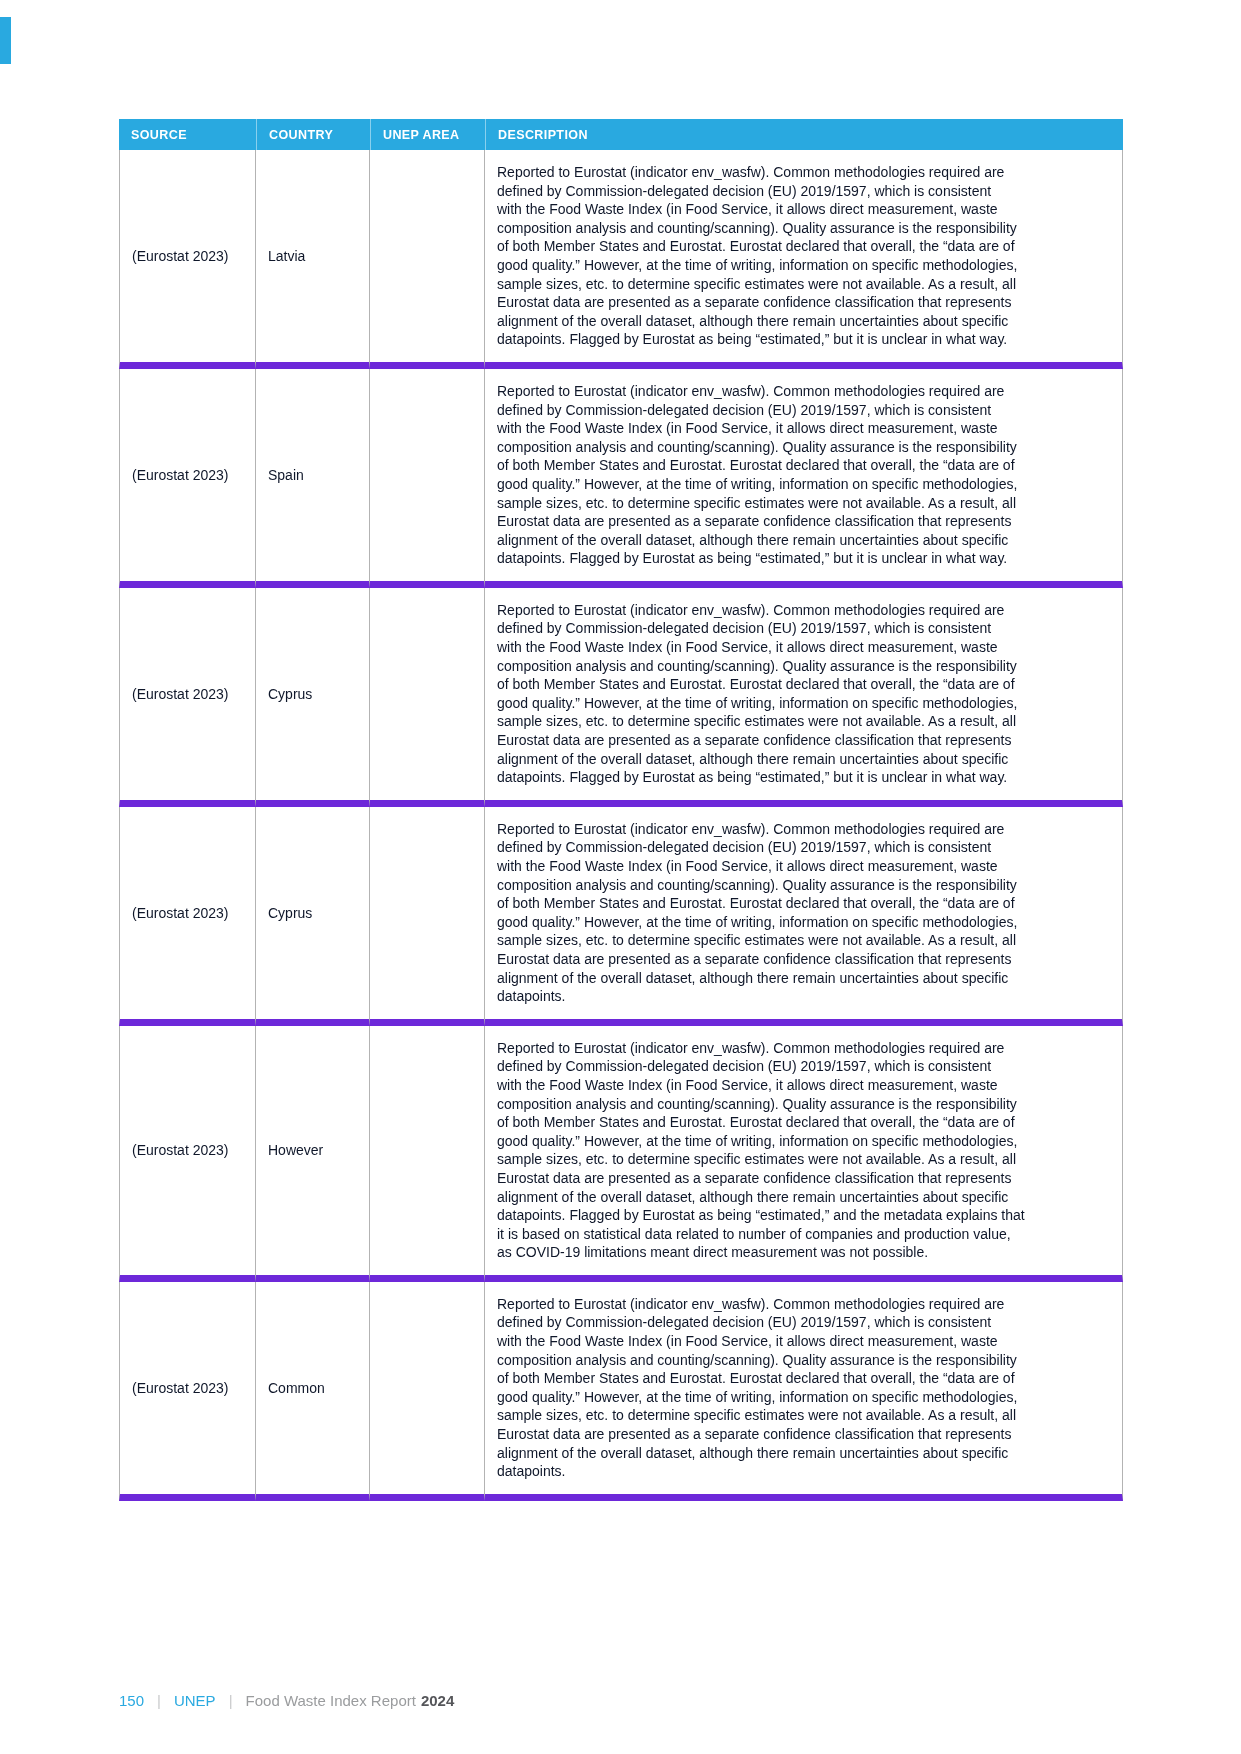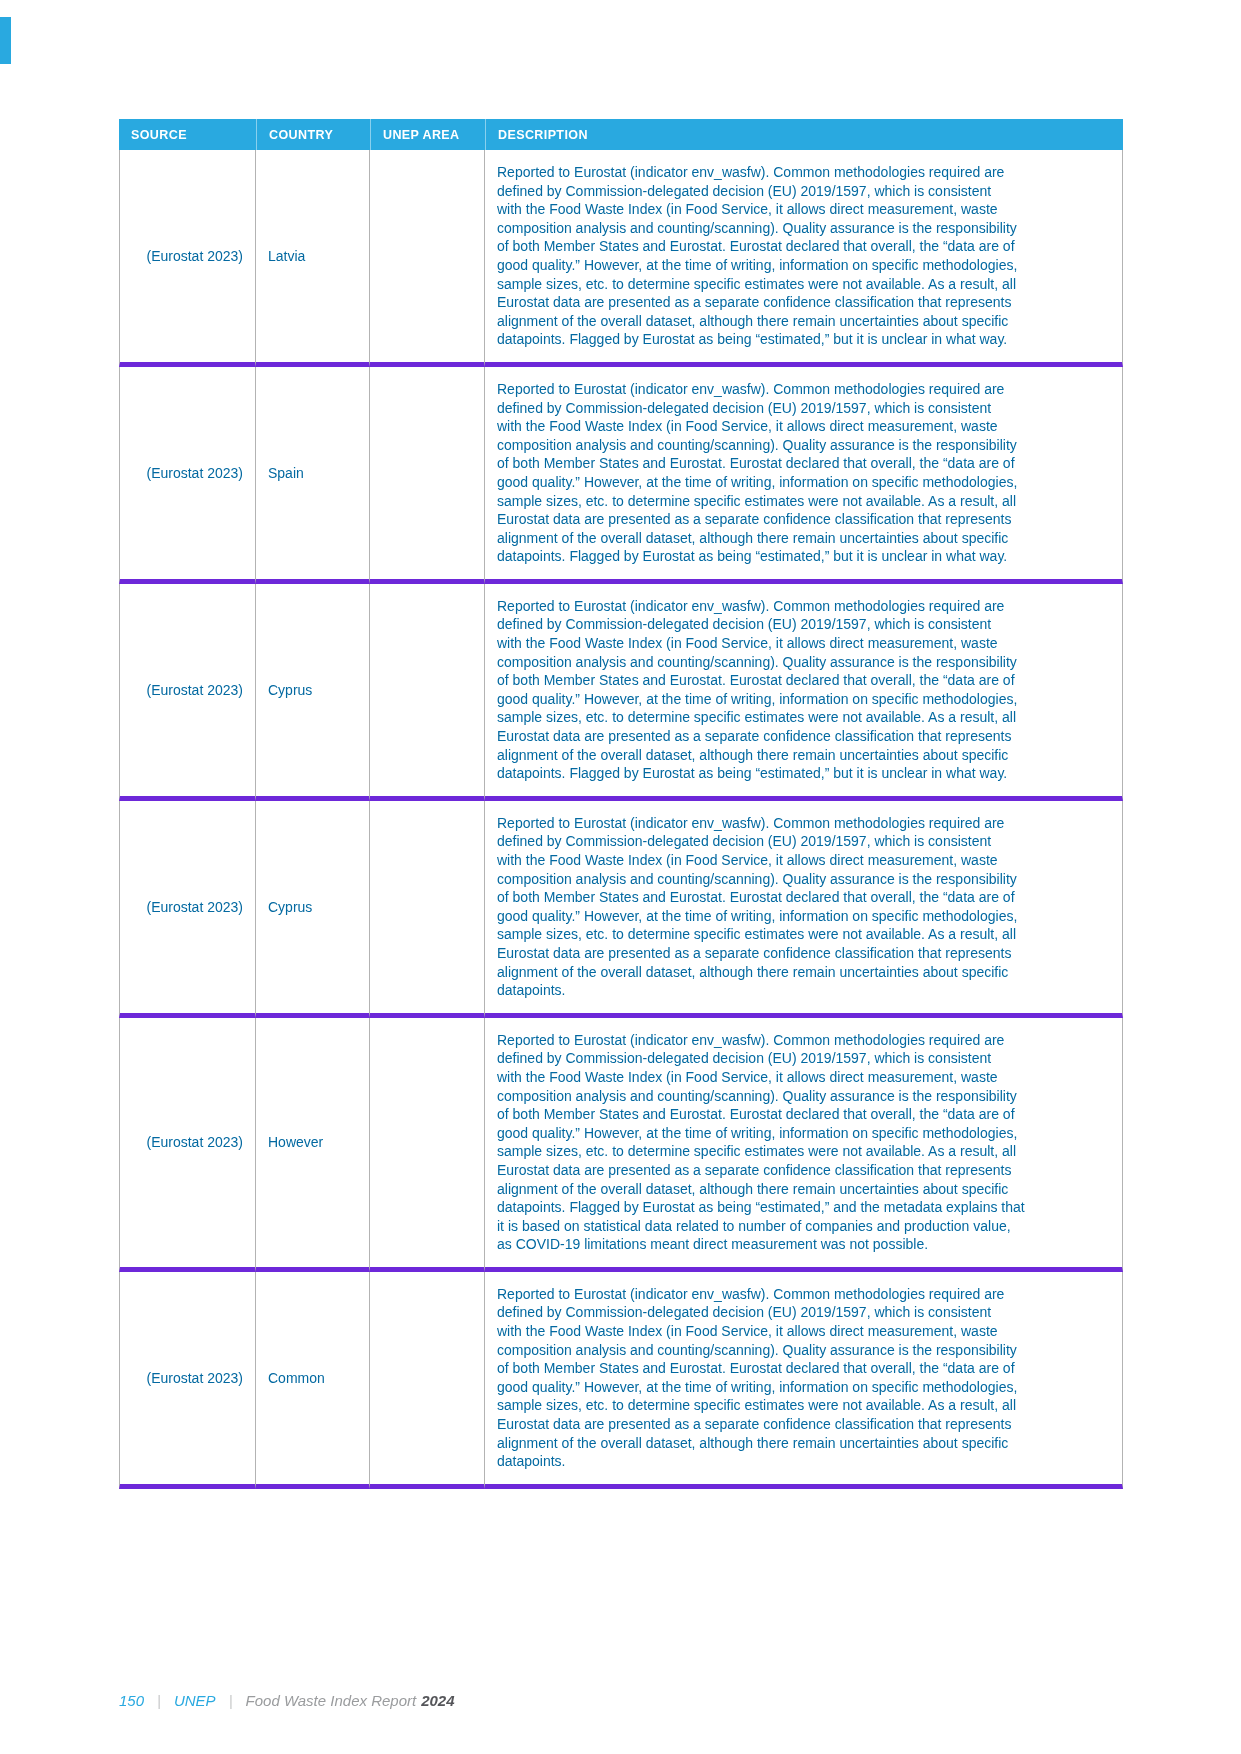--- a/index.html
+++ b/index.html
@@ -31,41 +31,40 @@
     font-size: 12.5px;
     font-weight: 700;
     letter-spacing: 0.4px;
     text-align: left;
     padding: 9px 12px 8px 12px;
     border: none;
   }
   table.src-table th + th { border-left: 1px solid rgba(255,255,255,0.45); margin-left: 28px; }
   table.src-table td {
     border-right: 1px solid #b3b3b3;
-    border-bottom: 5px solid #6d28d9;
+    border-bottom: 7px solid #6d28d9;
     vertical-align: middle;
-    color: #0369a1;
+    color: #0f172a;
     font-size: 14px;
     padding: 13px 12px;
   }
-  table.src-table td:first-child { border-left: 1px solid #b3b3b3; text-align: right; }
+  table.src-table td:first-child { border-left: 1px solid #b3b3b3; }
   td.c-desc {
     white-space: pre-line;
     line-height: 18.6px;
     padding: 13px 14px 13px 14px;
     font-size: 13.8px;
   }
   td.c-source, td.c-country, td.c-area { font-size: 14.2px; }
   .footer {
     position: absolute;
     left: 119px; top: 1692px;
     font-size: 15px;
     color: #9a9c9e;
     white-space: nowrap;
-    font-style: italic;
   }
   .footer .pg   { color: #29a9e0; }
   .footer .org  { color: #29a9e0; }
   .footer .sep  { color: #c9cacb; margin: 0 13px; }
   .footer .title{ color: #9a9c9e; }
   .footer .year { color: #55565a; font-weight: 700; margin-left: 5px; }
 </style>
 </head>
 <body>
 

